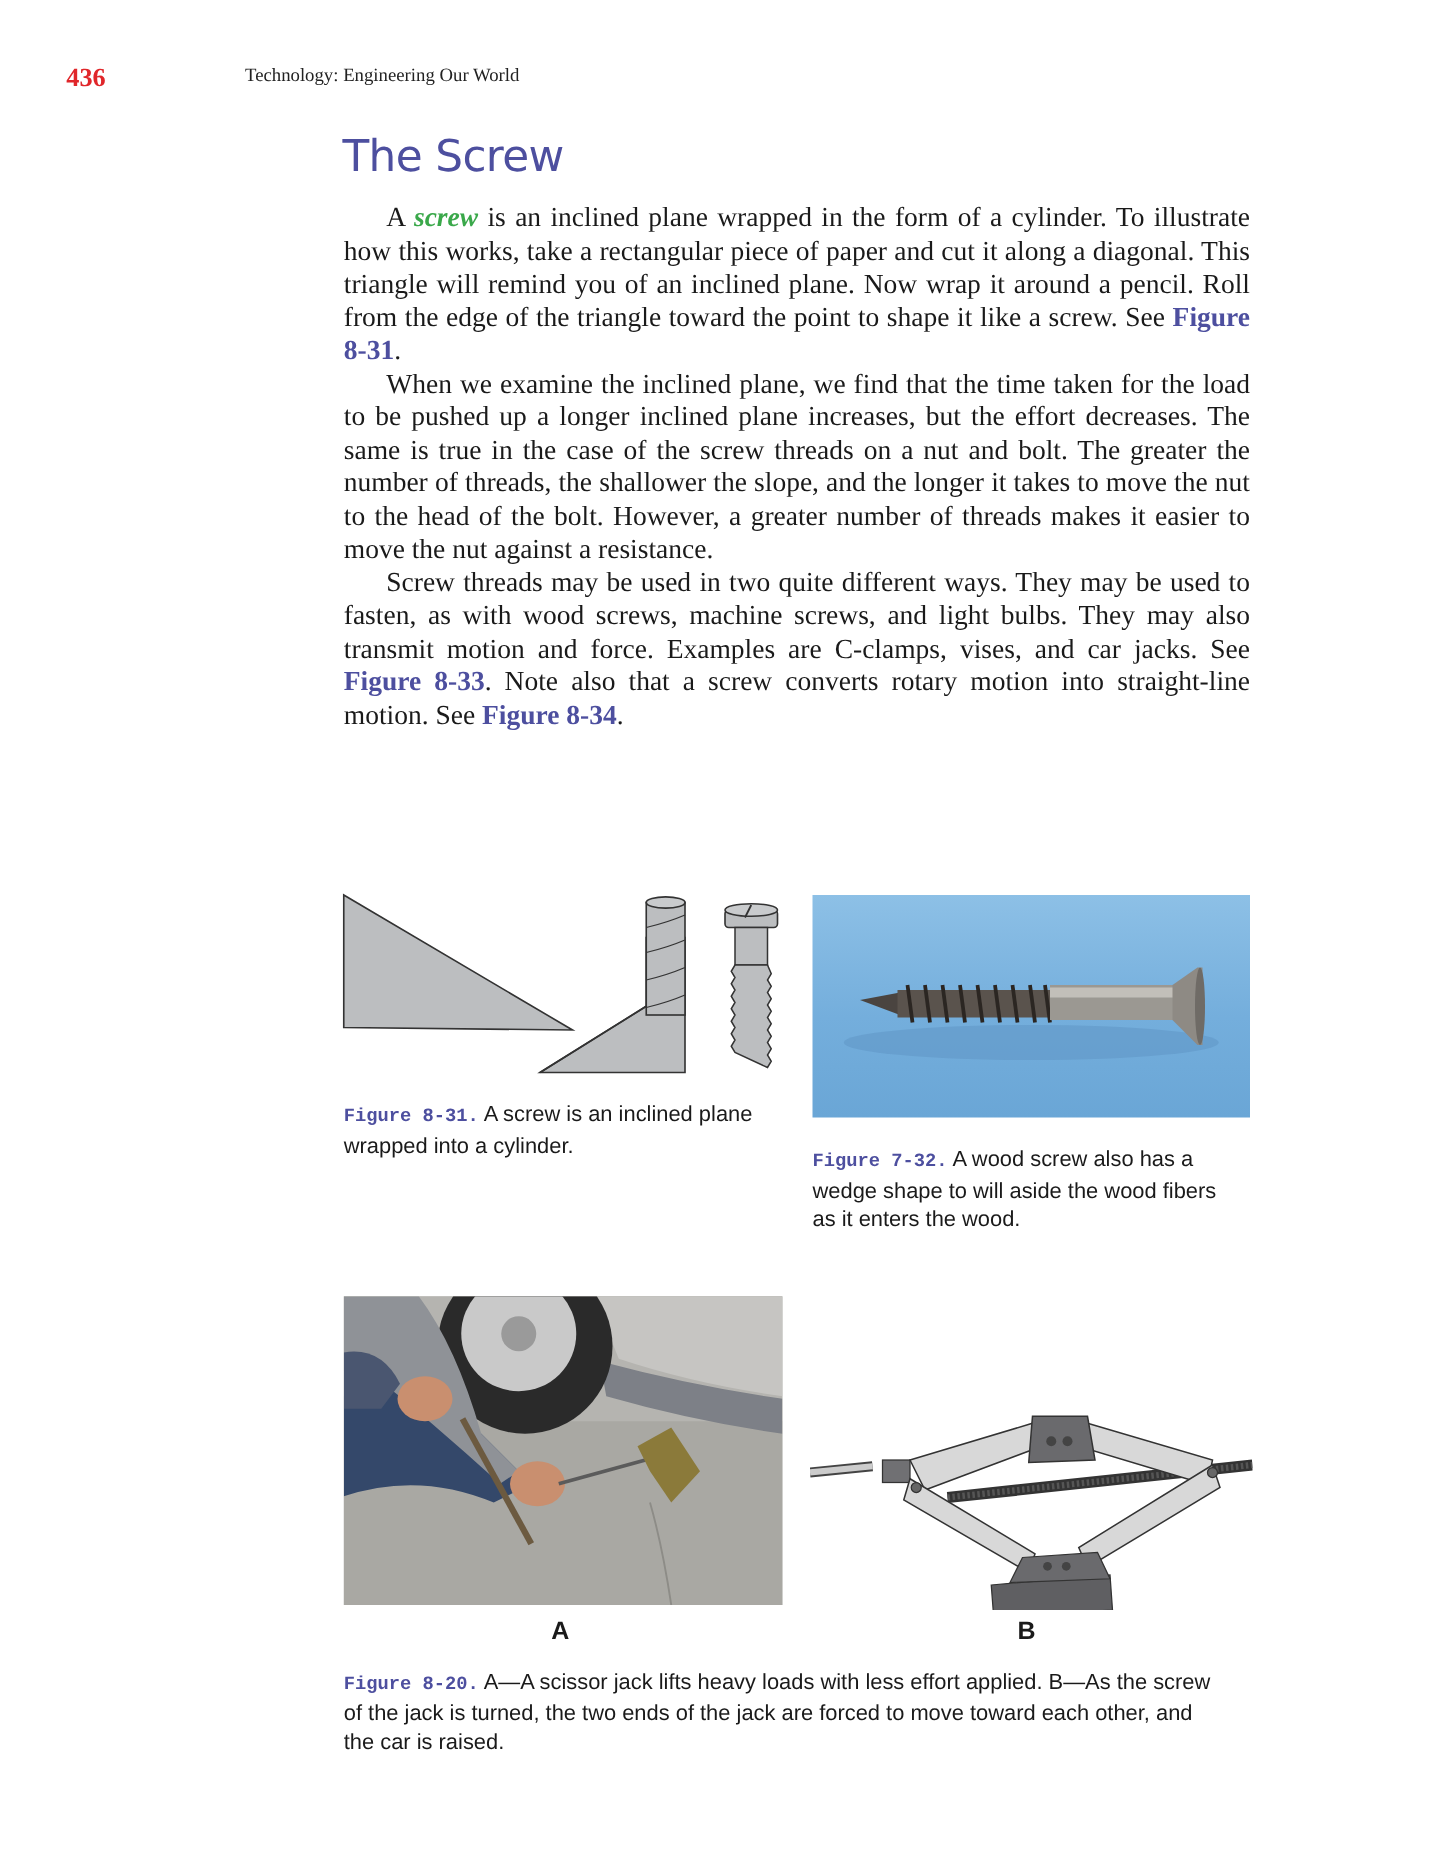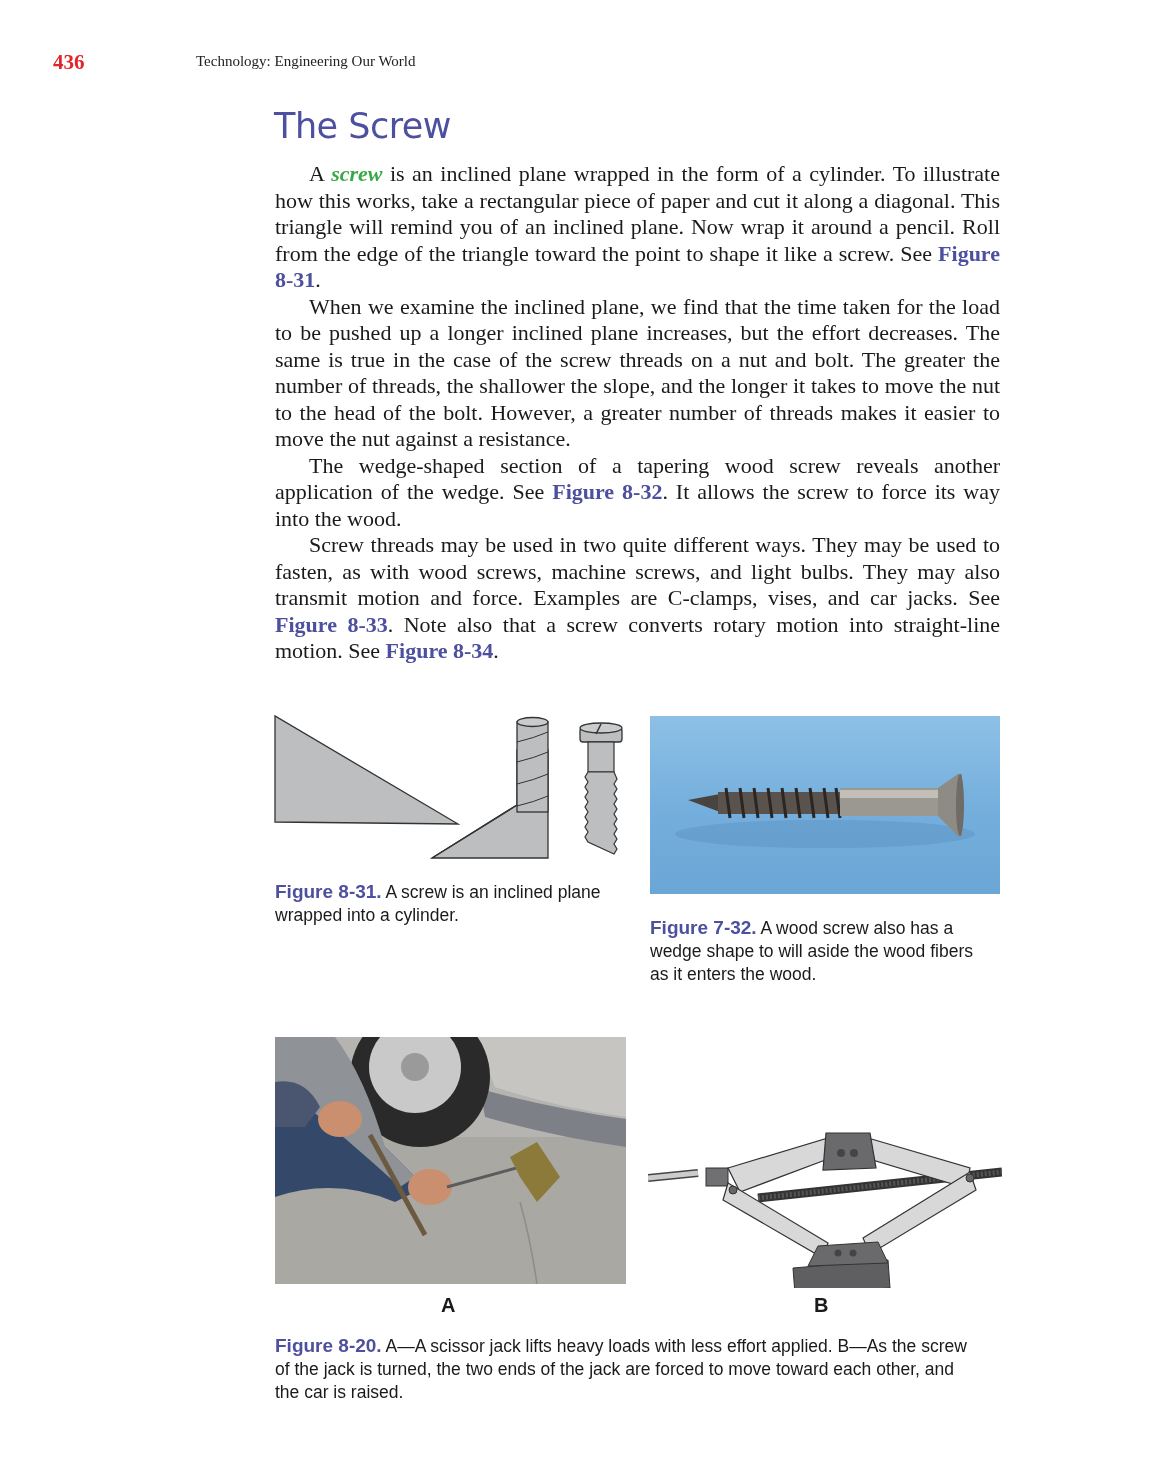--- a/index.html
+++ b/index.html
@@ -11,41 +11,40 @@
   .body-text p { margin: 0; text-indent: 34px; }
   .kw { color: #3aa84a; font-style: italic; font-weight: bold; margin-top: 48px; }
   .fig-ref { color: #4d4f9f; font-weight: bold; }
 
   .fig31-art { position: absolute; left: 272px; top: 712px; width: 362px; height: 152px; }
   .fig32-photo { position: absolute; left: 650px; top: 716px; width: 350px; height: 178px; background: linear-gradient(180deg, #8dc0e6 0%, #74aedc 55%, #6aa6d6 100%); overflow: hidden; }
   .fig33a-photo { position: absolute; left: 275px; top: 1037px; width: 351px; height: 247px; background: #b8b8b4; overflow: hidden; }
   .fig33b-art { position: absolute; left: 648px; top: 1128px; width: 354px; height: 160px; }
 
   .caption { position: absolute; font-family: "Liberation Sans", sans-serif; font-size: 17.5px; line-height: 23px; color: #1a1a1a; }
-  .caption .fig-label { color: #4d4f9f; font-weight: bold; font-size: 19px; position: relative; }
+  .caption .fig-label { color: #4d4f9f; font-weight: bold; font-size: 15px; position: relative; font-family: Liberation Mono, monospace; }
   .caption .dot { position: absolute; left: -11px; top: -3px; width: 26px; height: 26px; border-radius: 50%; background: radial-gradient(circle at 45% 40%, #fff7c0 0%, #fcd54a 55%, #f0a51c 100%); z-index: -1; }
   .cap31 { left: 275px; top: 880px; width: 345px; }
   .cap32 { left: 650px; top: 916px; width: 345px; }
   .cap33 { left: 275px; top: 1334px; width: 705px; }
   .sub-label { position: absolute; font-family: "Liberation Sans", sans-serif; font-weight: bold; font-size: 20px; color: #1a1a1a; }
   .label-a { left: 441px; top: 1294px; }
   .label-b { left: 814px; top: 1294px; }
 </style>
 </head>
 <body>
 
 <div class="page-num">436</div>
 <div class="running-head">Technology: Engineering Our World</div>
 
 <h1 class="title">The Screw</h1>
 
 <div class="body-text">
   <p><span>A </span><span class="kw">screw</span><span> is an inclined plane wrapped in the form of a cylinder. To illustrate how this works, take a rectangular piece of paper and cut it along a diagonal. This triangle will remind you of an inclined plane. Now wrap it around a pencil. Roll from the edge of the triangle toward the point to shape it like a screw. See </span><span class="fig-ref">Figure 8-31</span><span>.</span></p>
   <p>When we examine the inclined plane, we find that the time taken for the load to be pushed up a longer inclined plane increases, but the effort decreases. The same is true in the case of the screw threads on a nut and bolt. The greater the number of threads, the shallower the slope, and the longer it takes to move the nut to the head of the bolt. However, a greater number of threads makes it easier to move the nut against a resistance.</p>
-  <p><span>The wedge-shaped section of a tapering wood screw reveals another application of the wedge. See </span><span class="fig-ref">Figure 8-32</span><span>. It allows the screw to force its way into the wood.</span></p>
   <p><span>Screw threads may be used in two quite different ways. They may be used to fasten, as with wood screws, machine screws, and light bulbs. They may also transmit motion and force. Examples are C-clamps, vises, and car jacks. See </span><span class="fig-ref">Figure 8-33</span><span>. Note also that a screw converts rotary motion into straight-line motion. See </span><span class="fig-ref">Figure 8-34</span><span>.</span></p>
 </div>
 
 <svg class="fig31-art" viewBox="0 0 362 152">
   <polygon points="3,4 3,110 186,112" fill="#bcbec0" stroke="#333" stroke-width="1.3"></polygon>
   <polygon points="160,146 245,93 245,38 276,38 276,146" fill="#bcbec0" stroke="#333" stroke-width="1.3"></polygon>
   <rect x="245" y="10" width="31" height="90" fill="#bcbec0" stroke="#333" stroke-width="1.3"></rect>
   <ellipse cx="260.5" cy="10" rx="15.5" ry="4.5" fill="#c9cbcd" stroke="#333" stroke-width="1.3"></ellipse>
   <path d="M245 30 Q262 26 276 20 M245 50 Q262 46 276 40 M245 72 Q262 68 276 62 M245 94 Q262 90 276 84" fill="none" stroke="#333" stroke-width="1"></path>
   <line x1="245" y1="93" x2="160" y2="146" stroke="#333" stroke-width="1.3"></line>

